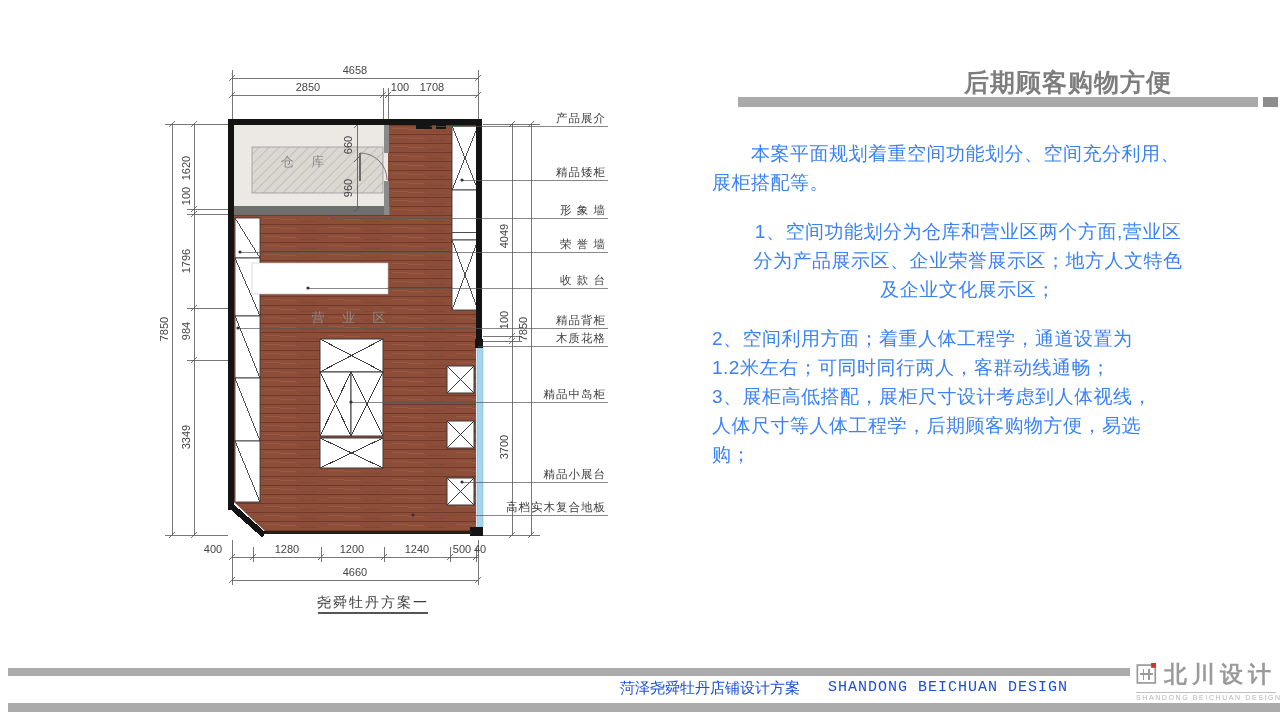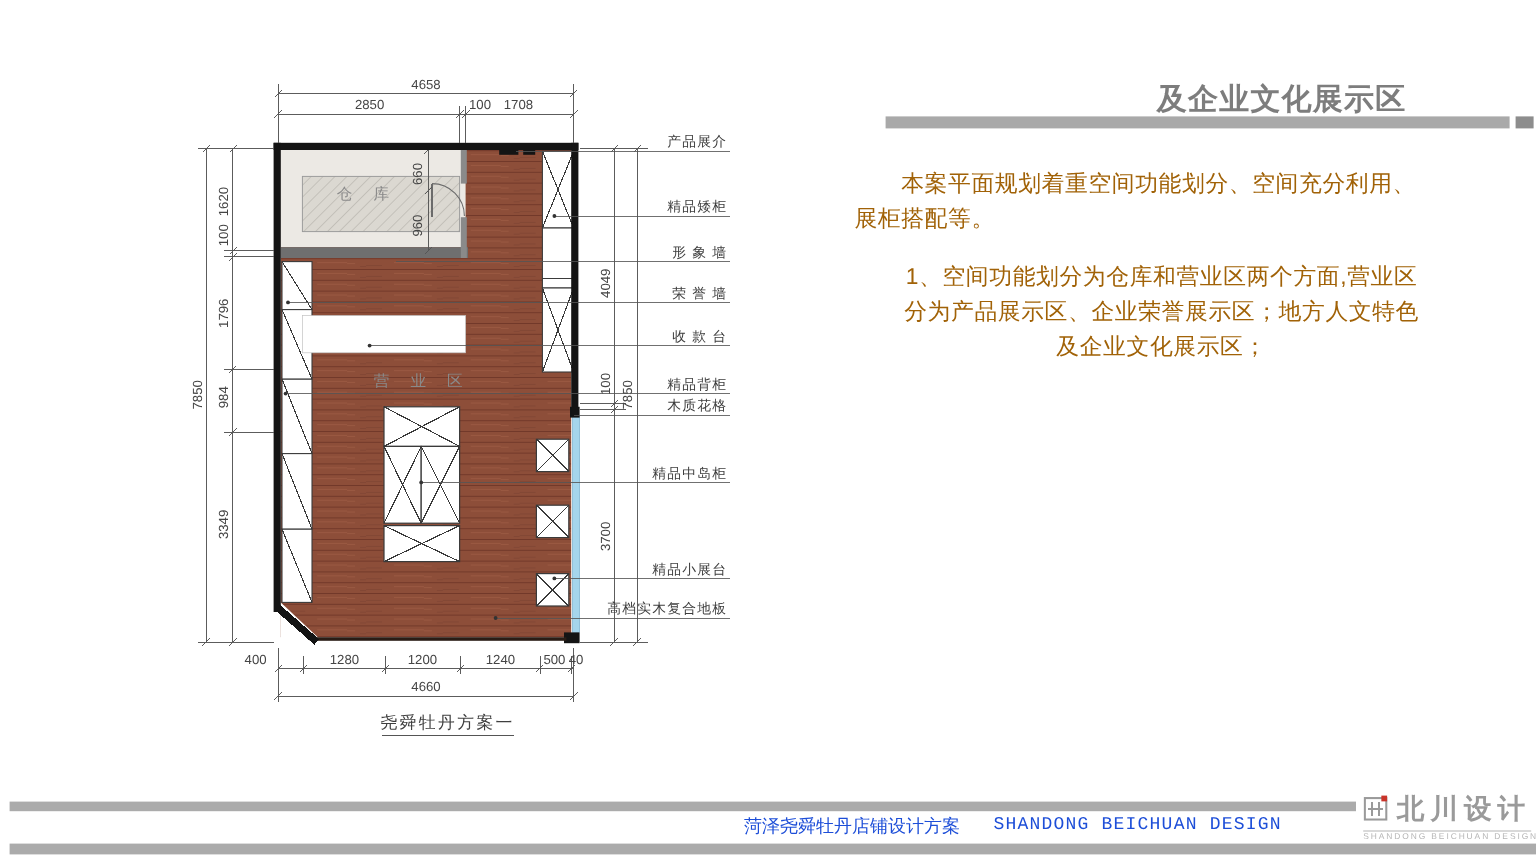--- a/index.html
+++ b/index.html
@@ -6,21 +6,21 @@
   #slide{position:relative;width:1280px;height:720px;background:#ffffff;overflow:hidden;
          font-family:"Liberation Sans","DejaVu Sans",sans-serif;}
   
   .title{position:absolute;top:66px;left:740px;width:432px;text-align:right;
          font-size:25px;font-weight:bold;color:#7d7d7d;letter-spacing:1px;}
   .title-bar{position:absolute;top:97px;left:738px;width:540px;height:10px;}
   .title-bar .main{position:absolute;left:0;top:0;width:520px;height:10px;background:#a9a9a9;}
   .title-bar .cap{position:absolute;right:0;top:0;width:15px;height:10px;background:#8d8d8d;}
   
   .para{position:absolute;left:712px;width:512px;font-size:19px;line-height:29px;
-        color:#a16207;white-space:pre-line;letter-spacing:0.5px;}
+        color:#3b82f6;white-space:pre-line;letter-spacing:0.5px;}
   #p1{top:139px;} #p2{top:217px;text-align:center;} #p3{top:324px;} #p4{top:468px;}
   
   .fbar1{position:absolute;left:8px;top:668px;width:1122px;height:8px;background:#ababab;}
   .fbar2{position:absolute;left:8px;top:703px;width:1272px;height:9px;background:#ababab;}
   .ftext{position:absolute;left:620px;top:679px;font-size:15px;color:#1d4ed8;
          display:flex;gap:28px;white-space:nowrap;}
   .ftext .en{letter-spacing:1px;font-family:"Liberation Mono","DejaVu Sans Mono",monospace;}
   
   .logo{position:absolute;left:1136px;top:658px;width:140px;}
   .logo-row{display:flex;align-items:center;gap:6px;text-align:center;}
@@ -34,31 +34,36 @@
   .room{font-size:13px;fill:#8a8a8a;letter-spacing:7px;}
   .caption{font-size:14px;fill:#3f3f3f;letter-spacing:2px;}
   svg line, svg path{shape-rendering:crispEdges;}
   svg .smooth{shape-rendering:auto;}
 </style>
 </head>
 <body>
 
 <div id="slide">
 
-  <div class="title">及企业文化展示区</div>
+  <div class="title">后期顾客购物方便</div>
   <div class="title-bar">
     <div class="main"></div>
     <div class="cap"></div>
   </div>
 
   <div class="para" id="p1">　　本案平面规划着重空间功能划分、空间充分利用、
 展柜搭配等。</div>
   <div class="para" id="p2">1、空间功能划分为仓库和营业区两个方面,营业区
 分为产品展示区、企业荣誉展示区；地方人文特色
 及企业文化展示区；</div>
+  <div class="para" id="p3">2、空间利用方面；着重人体工程学，通道设置为
+1.2米左右；可同时同行两人，客群动线通畅；
+3、展柜高低搭配，展柜尺寸设计考虑到人体视线，
+人体尺寸等人体工程学，后期顾客购物方便，易选
+购；</div>
 
   <svg style="position:absolute;left:160px;top:55px;" width="478" height="570" viewBox="160 55 478 570" xmlns="http://www.w3.org/2000/svg">
     <defs>
       <pattern id="wood" width="64" height="9" patternUnits="userSpaceOnUse">
         <rect width="64" height="9" fill="#8d4e39"></rect>
         <line x1="0" y1="8.5" x2="64" y2="8.5" stroke="#72392a" stroke-width="1"></line>
         <line x1="8" y1="2.5" x2="40" y2="3.5" stroke="#9d5b45" stroke-width="0.8"></line>
         <line x1="44" y1="6" x2="62" y2="5" stroke="#7c4232" stroke-width="0.6"></line>
       </pattern>
       <pattern id="hatch" width="7" height="7" patternUnits="userSpaceOnUse" patternTransform="rotate(45)">

